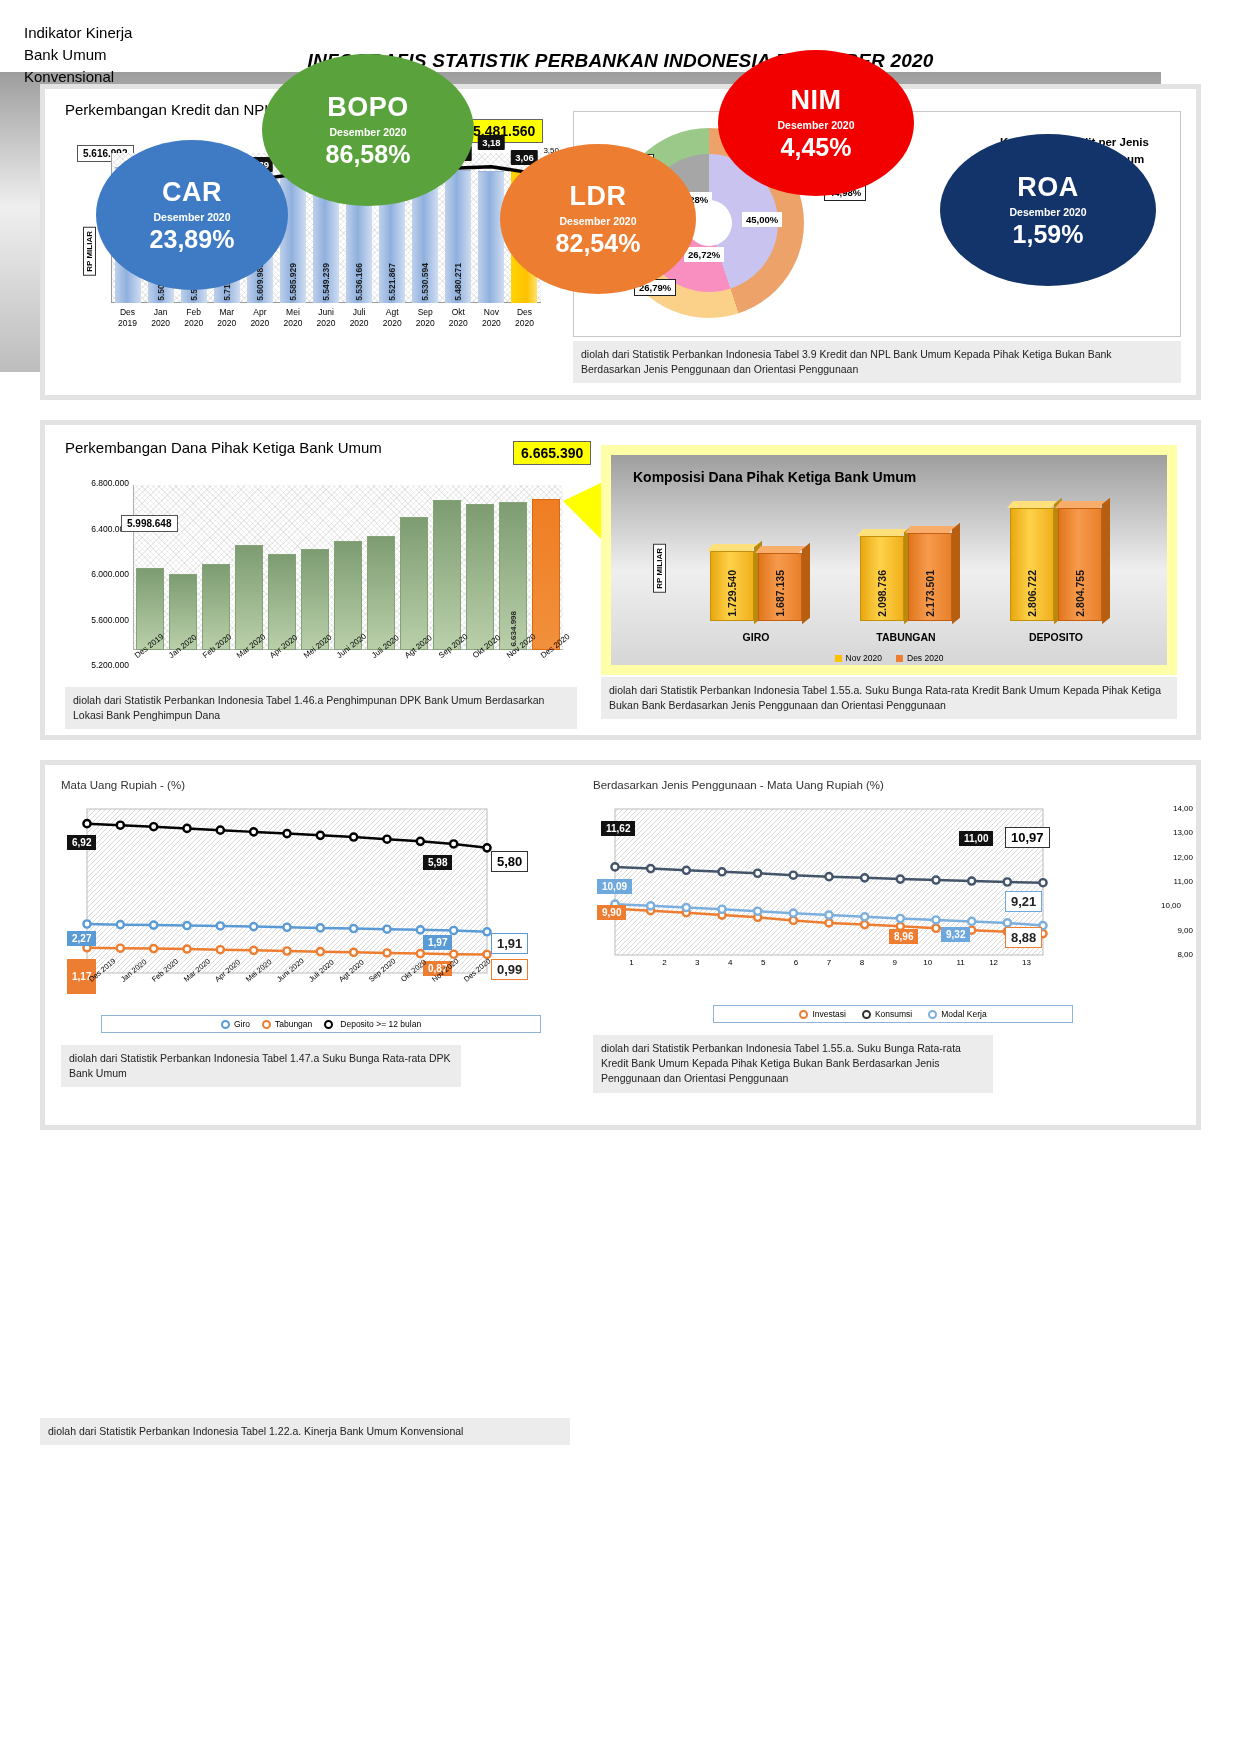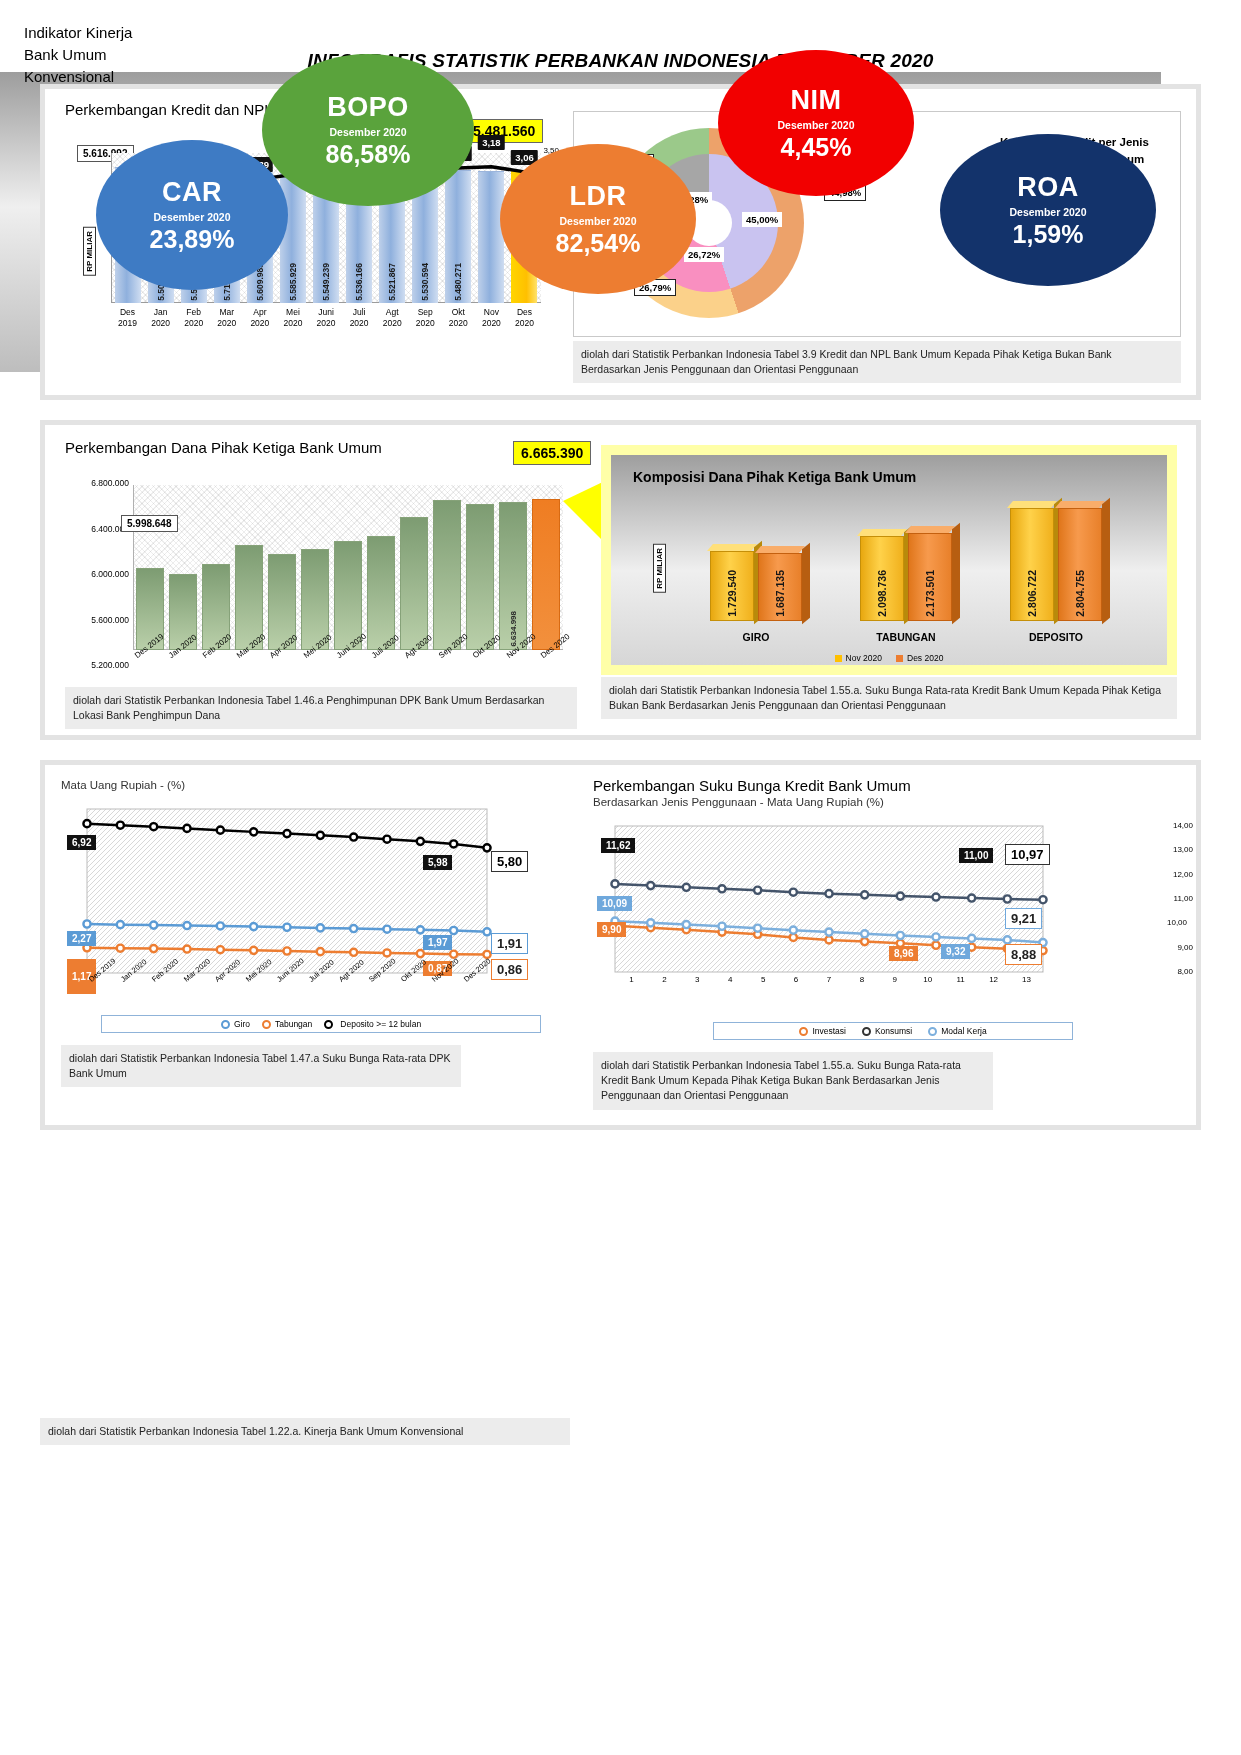--- a/index.html
+++ b/index.html
@@ -478,21 +478,21 @@
           <circle cx="426" cy="48.84210526315789" r="3.6" fill="#fff" stroke="#000000" stroke-width="2.4"></circle>
         </svg>
         <div style="position: absolute; font-size: 10px; font-weight: bold; padding: 2px 5px; white-space: nowrap; left: 6px; top: 36px; background: rgb(17, 17, 17); color: rgb(255, 255, 255);">6,92</div>
         <div style="position: absolute; font-size: 10px; font-weight: bold; padding: 2px 5px; white-space: nowrap; left: 362px; top: 56px; background: rgb(17, 17, 17); color: rgb(255, 255, 255);">5,98</div>
         <div style="position: absolute; font-weight: bold; padding: 2px 5px; white-space: nowrap; left: 430px; top: 52px; background: rgb(255, 255, 255); border: 1.5px solid rgb(51, 51, 51); font-size: 13px;">5,80</div>
         <div style="position: absolute; font-size: 10px; font-weight: bold; padding: 2px 5px; white-space: nowrap; left: 6px; top: 132px; background: rgb(91, 155, 213); color: rgb(255, 255, 255);">2,27</div>
         <div style="position: absolute; font-size: 10px; font-weight: bold; padding: 2px 5px; white-space: nowrap; left: 362px; top: 136px; background: rgb(91, 155, 213); color: rgb(255, 255, 255);">1,97</div>
         <div style="position: absolute; font-weight: bold; padding: 2px 5px; white-space: nowrap; left: 430px; top: 134px; background: rgb(255, 255, 255); border: 1.5px solid rgb(91, 155, 213); color: rgb(34, 34, 34); font-size: 13px;">1,91</div>
         <div style="position: absolute; font-size: 10px; font-weight: bold; padding: 12px 5px; white-space: nowrap; left: 6px; top: 160px; background: rgb(237, 125, 49); color: rgb(255, 255, 255);">1,17</div>
         <div style="position: absolute; font-size: 10px; font-weight: bold; padding: 2px 5px; white-space: nowrap; left: 362px; top: 162px; background: rgb(237, 125, 49); color: rgb(255, 255, 255);">0,87</div>
-        <div style="position: absolute; font-weight: bold; padding: 2px 5px; white-space: nowrap; left: 430px; top: 160px; background: rgb(255, 255, 255); border: 1.5px solid rgb(237, 125, 49); color: rgb(34, 34, 34); font-size: 13px;">0,86</div>
+        <div style="position: absolute; font-weight: bold; padding: 2px 5px; white-space: nowrap; left: 430px; top: 160px; background: rgb(255, 255, 255); border: 1.5px solid rgb(237, 125, 49); color: rgb(34, 34, 34); font-size: 13px;">0,99</div>
         <div style="position: absolute; left: 26px; top: 178px; width: 400px; display: flex;">
           <div style="flex: 1 1 0%; font-size: 7.5px; transform: rotate(-40deg); transform-origin: left top; white-space: nowrap;">Des 2019</div>
           <div style="flex: 1 1 0%; font-size: 7.5px; transform: rotate(-40deg); transform-origin: left top; white-space: nowrap;">Jan 2020</div>
           <div style="flex: 1 1 0%; font-size: 7.5px; transform: rotate(-40deg); transform-origin: left top; white-space: nowrap;">Feb 2020</div>
           <div style="flex: 1 1 0%; font-size: 7.5px; transform: rotate(-40deg); transform-origin: left top; white-space: nowrap;">Mar 2020</div>
           <div style="flex: 1 1 0%; font-size: 7.5px; transform: rotate(-40deg); transform-origin: left top; white-space: nowrap;">Apr 2020</div>
           <div style="flex: 1 1 0%; font-size: 7.5px; transform: rotate(-40deg); transform-origin: left top; white-space: nowrap;">Mei 2020</div>
           <div style="flex: 1 1 0%; font-size: 7.5px; transform: rotate(-40deg); transform-origin: left top; white-space: nowrap;">Juni 2020</div>
           <div style="flex: 1 1 0%; font-size: 7.5px; transform: rotate(-40deg); transform-origin: left top; white-space: nowrap;">Juli 2020</div>
           <div style="flex: 1 1 0%; font-size: 7.5px; transform: rotate(-40deg); transform-origin: left top; white-space: nowrap;">Agt 2020</div>
@@ -513,21 +513,20 @@
         </div>
         <div style="display: flex; align-items: center; gap: 7px;">
           <span class="dot" style="border-color:#000000;"></span>
           <span>Deposito &gt;= 12 bulan</span>
         </div>
       </div>
     <div class="caption" style="margin-top:12px;width:400px;">diolah dari Statistik Perbankan Indonesia Tabel 1.47.a Suku Bunga Rata-rata DPK Bank Umum</div>
   </div>
 
   <div class="p3-right">
-    <div class="chart-title">Perkembangan Suku Bunga Kredit Bank Umum</div>
     <div class="chart-sub">Berdasarkan Jenis Penggunaan - Mata Uang Rupiah (%)</div>
     <div class="lineplot" id="lp-right" style="margin-top: 8px; height: 200px; position: relative;">
         <svg width="500" height="170">
           <defs>
             <pattern id="hlp-right" width="5" height="5" patternUnits="userSpaceOnUse">
               <path d="M0,5 l5,-5" stroke="#d8d8d8" stroke-width="1"></path>
             </pattern>
           </defs>
           <rect x="22" y="10" width="428" height="146" fill="url(#hlp-right)" stroke="#bbb"></rect>
           <polyline points="22,109.76666666666665 57.666666666666664,111.71333333333332 93.33333333333333,113.66 129,116.09333333333332 164.66666666666666,118.2833333333333 200.33333333333331,121.44666666666666 236,123.88 271.66666666666663,125.58333333333333 307.3333333333333,127.28666666666668 343,129.23333333333335 378.66666666666663,131.18 414.3333333333333,132.64 450,134.58666666666664" fill="none" stroke="#ed7d31" stroke-width="2.5"></polyline>
@@ -595,21 +594,21 @@
           <div style="flex: 1 1 0%; text-align: center; font-size: 8px;">10</div>
           <div style="flex: 1 1 0%; text-align: center; font-size: 8px;">11</div>
           <div style="flex: 1 1 0%; text-align: center; font-size: 8px;">12</div>
           <div style="flex: 1 1 0%; text-align: center; font-size: 8px;">13</div>
         </div>
         <div style="position: absolute; right: 0px; top: 5px; font-size: 8px;">
           <div style="height: 24.3333px; text-align: right; width: 32px;">14,00</div>
           <div style="height: 24.3333px; text-align: right; width: 32px;">13,00</div>
           <div style="height: 24.3333px; text-align: right; width: 32px;">12,00</div>
           <div style="height: 24.3333px; text-align: right; width: 32px;">11,00</div>
-          <div style="height: 24.3333px; text-align: center; width: 32px;">10,00</div>
+          <div style="height: 24.3333px; text-align: left; width: 32px;">10,00</div>
           <div style="height: 24.3333px; text-align: right; width: 32px;">9,00</div>
           <div style="height: 24.3333px; text-align: right; width: 32px;">8,00</div>
         </div>
       </div>
     <div class="lg2" id="lg-kredit" style="margin:6px 120px 0 120px;">
         <div style="display: flex; align-items: center; gap: 4px;">
           <span class="dot" style="border-color:#ed7d31;"></span>
           <span>Investasi</span>
         </div>
         <div style="display: flex; align-items: center; gap: 4px;">

